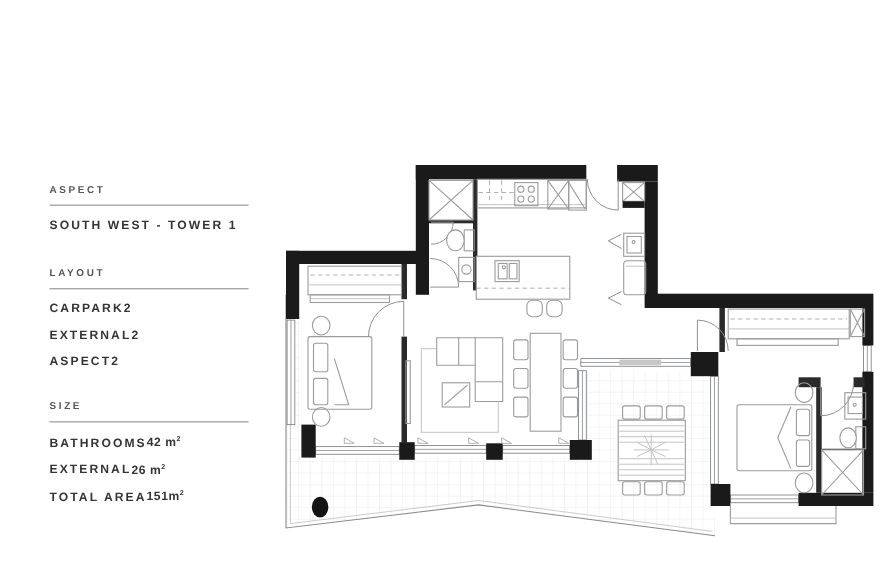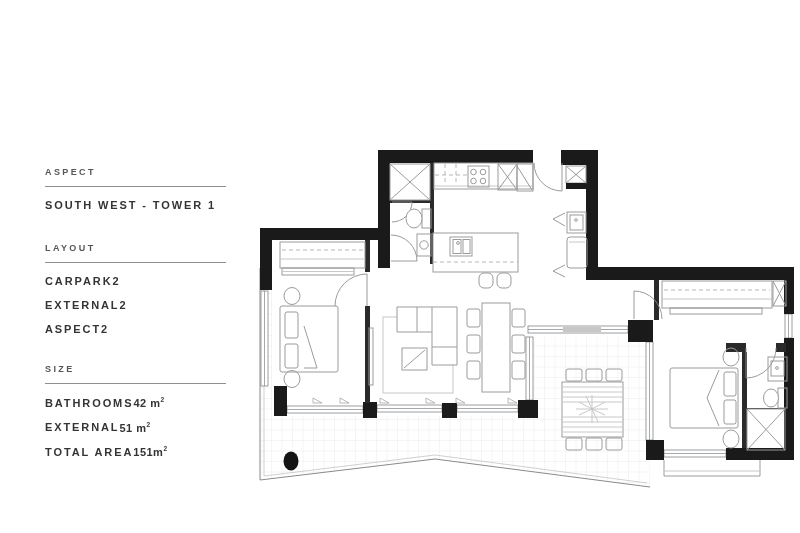--- a/index.html
+++ b/index.html
@@ -66,21 +66,21 @@
 
     <section class="sec-size">
       <div class="sec-h">SIZE</div>
       <hr class="rule">
       <div class="prow">
         <span>BATHROOMS</span>
         <span class="val"><span>42 m</span><sup>2</sup></span>
       </div>
       <div class="prow">
         <span>EXTERNAL</span>
-        <span class="val"><span>51 m</span><sup>2</sup></span>
+        <span class="val"><span>26 m</span><sup>2</sup></span>
       </div>
       <div class="prow">
         <span>TOTAL AREA</span>
         <span class="val"><span>151m</span><sup>2</sup></span>
       </div>
     </section>
   </aside>
 
   <figure class="plan">
     <svg viewBox="230 140 570 392" xmlns="http://www.w3.org/2000/svg">

